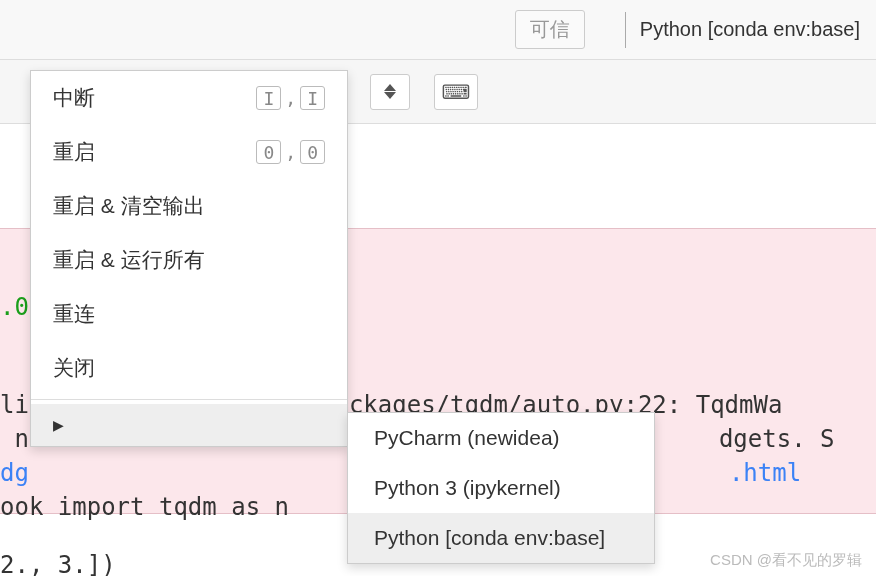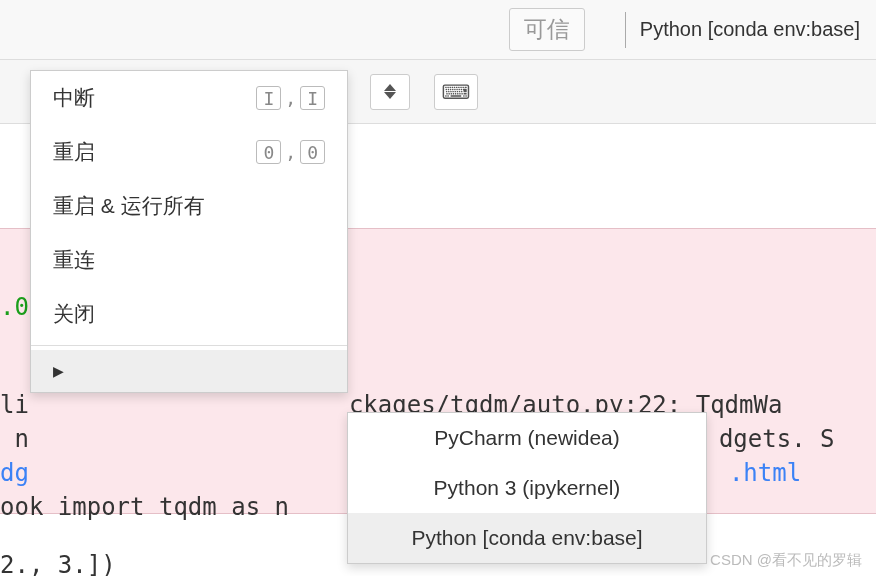--- a/index.html
+++ b/index.html
@@ -35,21 +35,21 @@
   }
   .menu-bar .menu-item.active {
     background: #e6e6e6;
   }
   .menu-bar .flex-grow { flex: 1; }
   .trusted-btn {
     border: 1px solid #ccc;
     background: #fafafa;
     color: #999;
     padding: 5px 14px;
-    font-size: 23px;
+    font-size: 20px;
     border-radius: 3px;
     margin-right: 40px;
   }
   .vsep {
     width: 1px;
     height: 36px;
     background: #aaa;
     margin-right: 14px;
   }
   .kernel-indicator {
@@ -154,26 +154,25 @@
   .dd-item .arrow {
     font-size: 14px;
     color: #333;
   }
 
   
   .submenu {
     position: absolute;
     left: 347px;
     top: 412px;
-    width: 360px;
+    width: 308px;
     background: #fff;
     border: 1px solid #ccc;
     box-shadow: 0 4px 10px rgba(0,0,0,0.15);
     z-index: 25;
-    text-align: center;
   }
   .sm-item {
     padding: 13px 26px;
     font-size: 21px;
     color: #333;
     cursor: pointer;
   }
   .sm-item.hover { background: #eee; }
 
   
@@ -226,20 +225,23 @@
     </span>
   </div>
   <div class="dd-item">
     <span>重启</span>
     <span class="shortcut-keys">
       <span class="keycap">0</span>,
       <span class="keycap">0</span>
     </span>
   </div>
   <div class="dd-item">
+    <span>重启 &amp; 清空输出</span>
+  </div>
+  <div class="dd-item">
     <span>重启 &amp; 运行所有</span>
   </div>
   <div class="dd-item">
     <span>重连</span>
   </div>
   <div class="dd-item">
     <span>关闭</span>
   </div>
   <div class="dd-sep"></div>
   <div class="dd-item hover">

